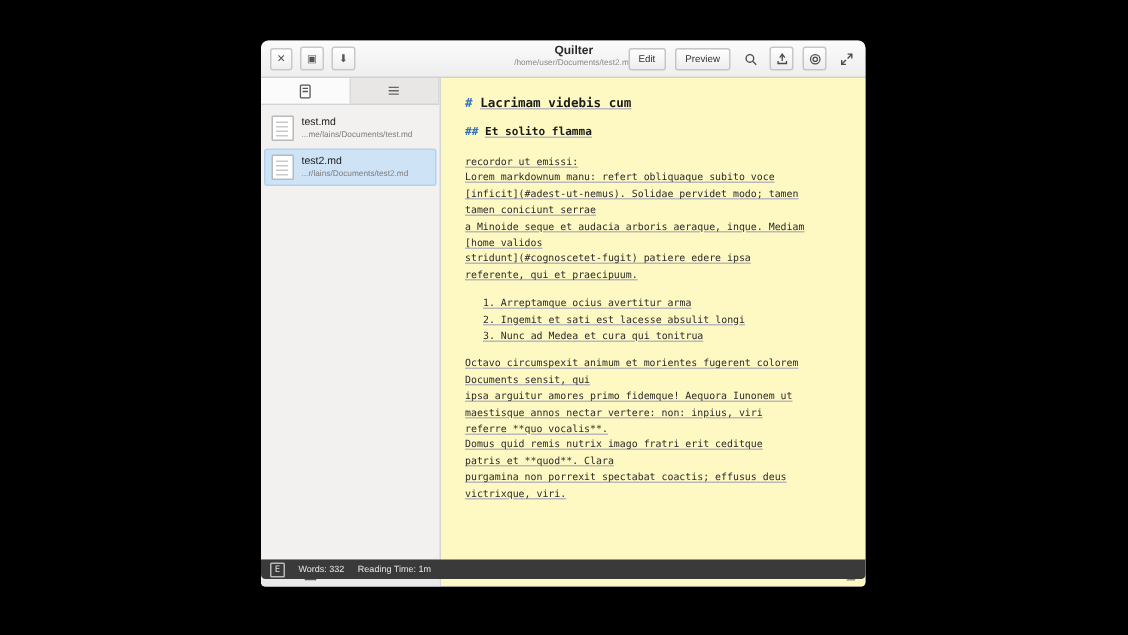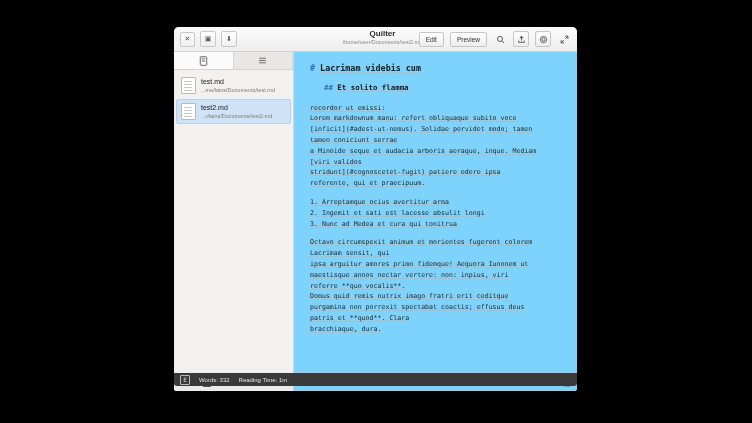--- a/index.html
+++ b/index.html
@@ -216,43 +216,43 @@
   .trash-icon::before {
     content: "";
     position: absolute;
     left: -2px; top: -2px;
     width: 8px; height: 1px;
     background: #5a5a5a;
   }
   
   .editor {
     flex: 1 1 auto;
-    background: #7dd3fc;
+    background: #fef9c3;
     padding: 9px 14px 4px 16px;
     overflow: hidden;
     font-family: "DejaVu Sans Mono", monospace;
     font-size: 6.6px;
     line-height: 10.8px;
     color: #2b2b2b;
   }
   .md-h1 {
     font-size: 8.4px;
     font-weight: bold;
     color: #1a1a1a;
     margin: 2px 0 9px 0;
   }
   .md-h2 {
     font-size: 7.4px;
     font-weight: bold;
     color: #1a1a1a;
-    margin: 0 0 9px 14px;
+    margin: 0 0 9px 0;
   }
   .md-hash { color: #3570b8; font-weight: bold; }
   .md-para { margin: 0 0 8px 0; }
-  .md-list { margin: 0 0 8px 0; padding: 0; list-style: none; }
+  .md-list { margin: 0 0 8px 12px; padding: 0; list-style: none; }
   .md-list li { white-space: nowrap; }
   .u { text-decoration: underline; text-decoration-color: #b9b9b9; }
   
   .statusbar {
     position: absolute;
     left: 174px;
     top: 373px;
     width: 403px;
     height: 13px;
     background: #3a3a3a;
@@ -398,41 +398,41 @@
           <span class="md-hash">##</span>
           <span class="u">Et solito flamma</span>
         </div>
 
         <div class="md-para">
           <div class="u">recordor ut emissi:</div>
           <div class="u">Lorem markdownum manu: refert obliquaque subito voce</div>
           <div class="u">[inficit](#adest-ut-nemus). Solidae pervidet modo; tamen</div>
           <div class="u">tamen coniciunt serrae</div>
           <div class="u">a Minoide seque et audacia arboris aeraque, inque. Mediam</div>
-          <div class="u">[viri validos</div>
+          <div class="u">[home validos</div>
           <div class="u">stridunt](#cognoscetet-fugit) patiere edere ipsa</div>
           <div class="u">referente, qui et praecipuum.</div>
         </div>
 
         <ul class="md-list">
           <li class="u">1. Arreptamque ocius avertitur arma</li>
           <li class="u">2. Ingemit et sati est lacesse absulit longi</li>
           <li class="u">3. Nunc ad Medea et cura qui tonitrua</li>
         </ul>
 
         <div class="md-para">
           <div class="u">Octavo circumspexit animum et morientes fugerent colorem</div>
-          <div class="u">Lacrimam sensit, qui</div>
+          <div class="u">Documents sensit, qui</div>
           <div class="u">ipsa arguitur amores primo fidemque! Aequora Iunonem ut</div>
           <div class="u">maestisque annos nectar vertere: non: inpius, viri</div>
           <div class="u">referre **quo vocalis**.</div>
           <div class="u">Domus quid remis nutrix imago fratri erit ceditque</div>
+          <div class="u">patris et **quod**. Clara</div>
           <div class="u">purgamina non porrexit spectabat coactis; effusus deus</div>
-          <div class="u">patris et **quod**. Clara</div>
-          <div class="u">bracchiaque, dura.</div>
+          <div class="u">victrixque, viri.</div>
         </div>
 
       </div>
     </div>
 
     <div class="win-resize">◢</div>
   </div>
 
   <div class="statusbar">
     <div class="status-logo">E</div>

